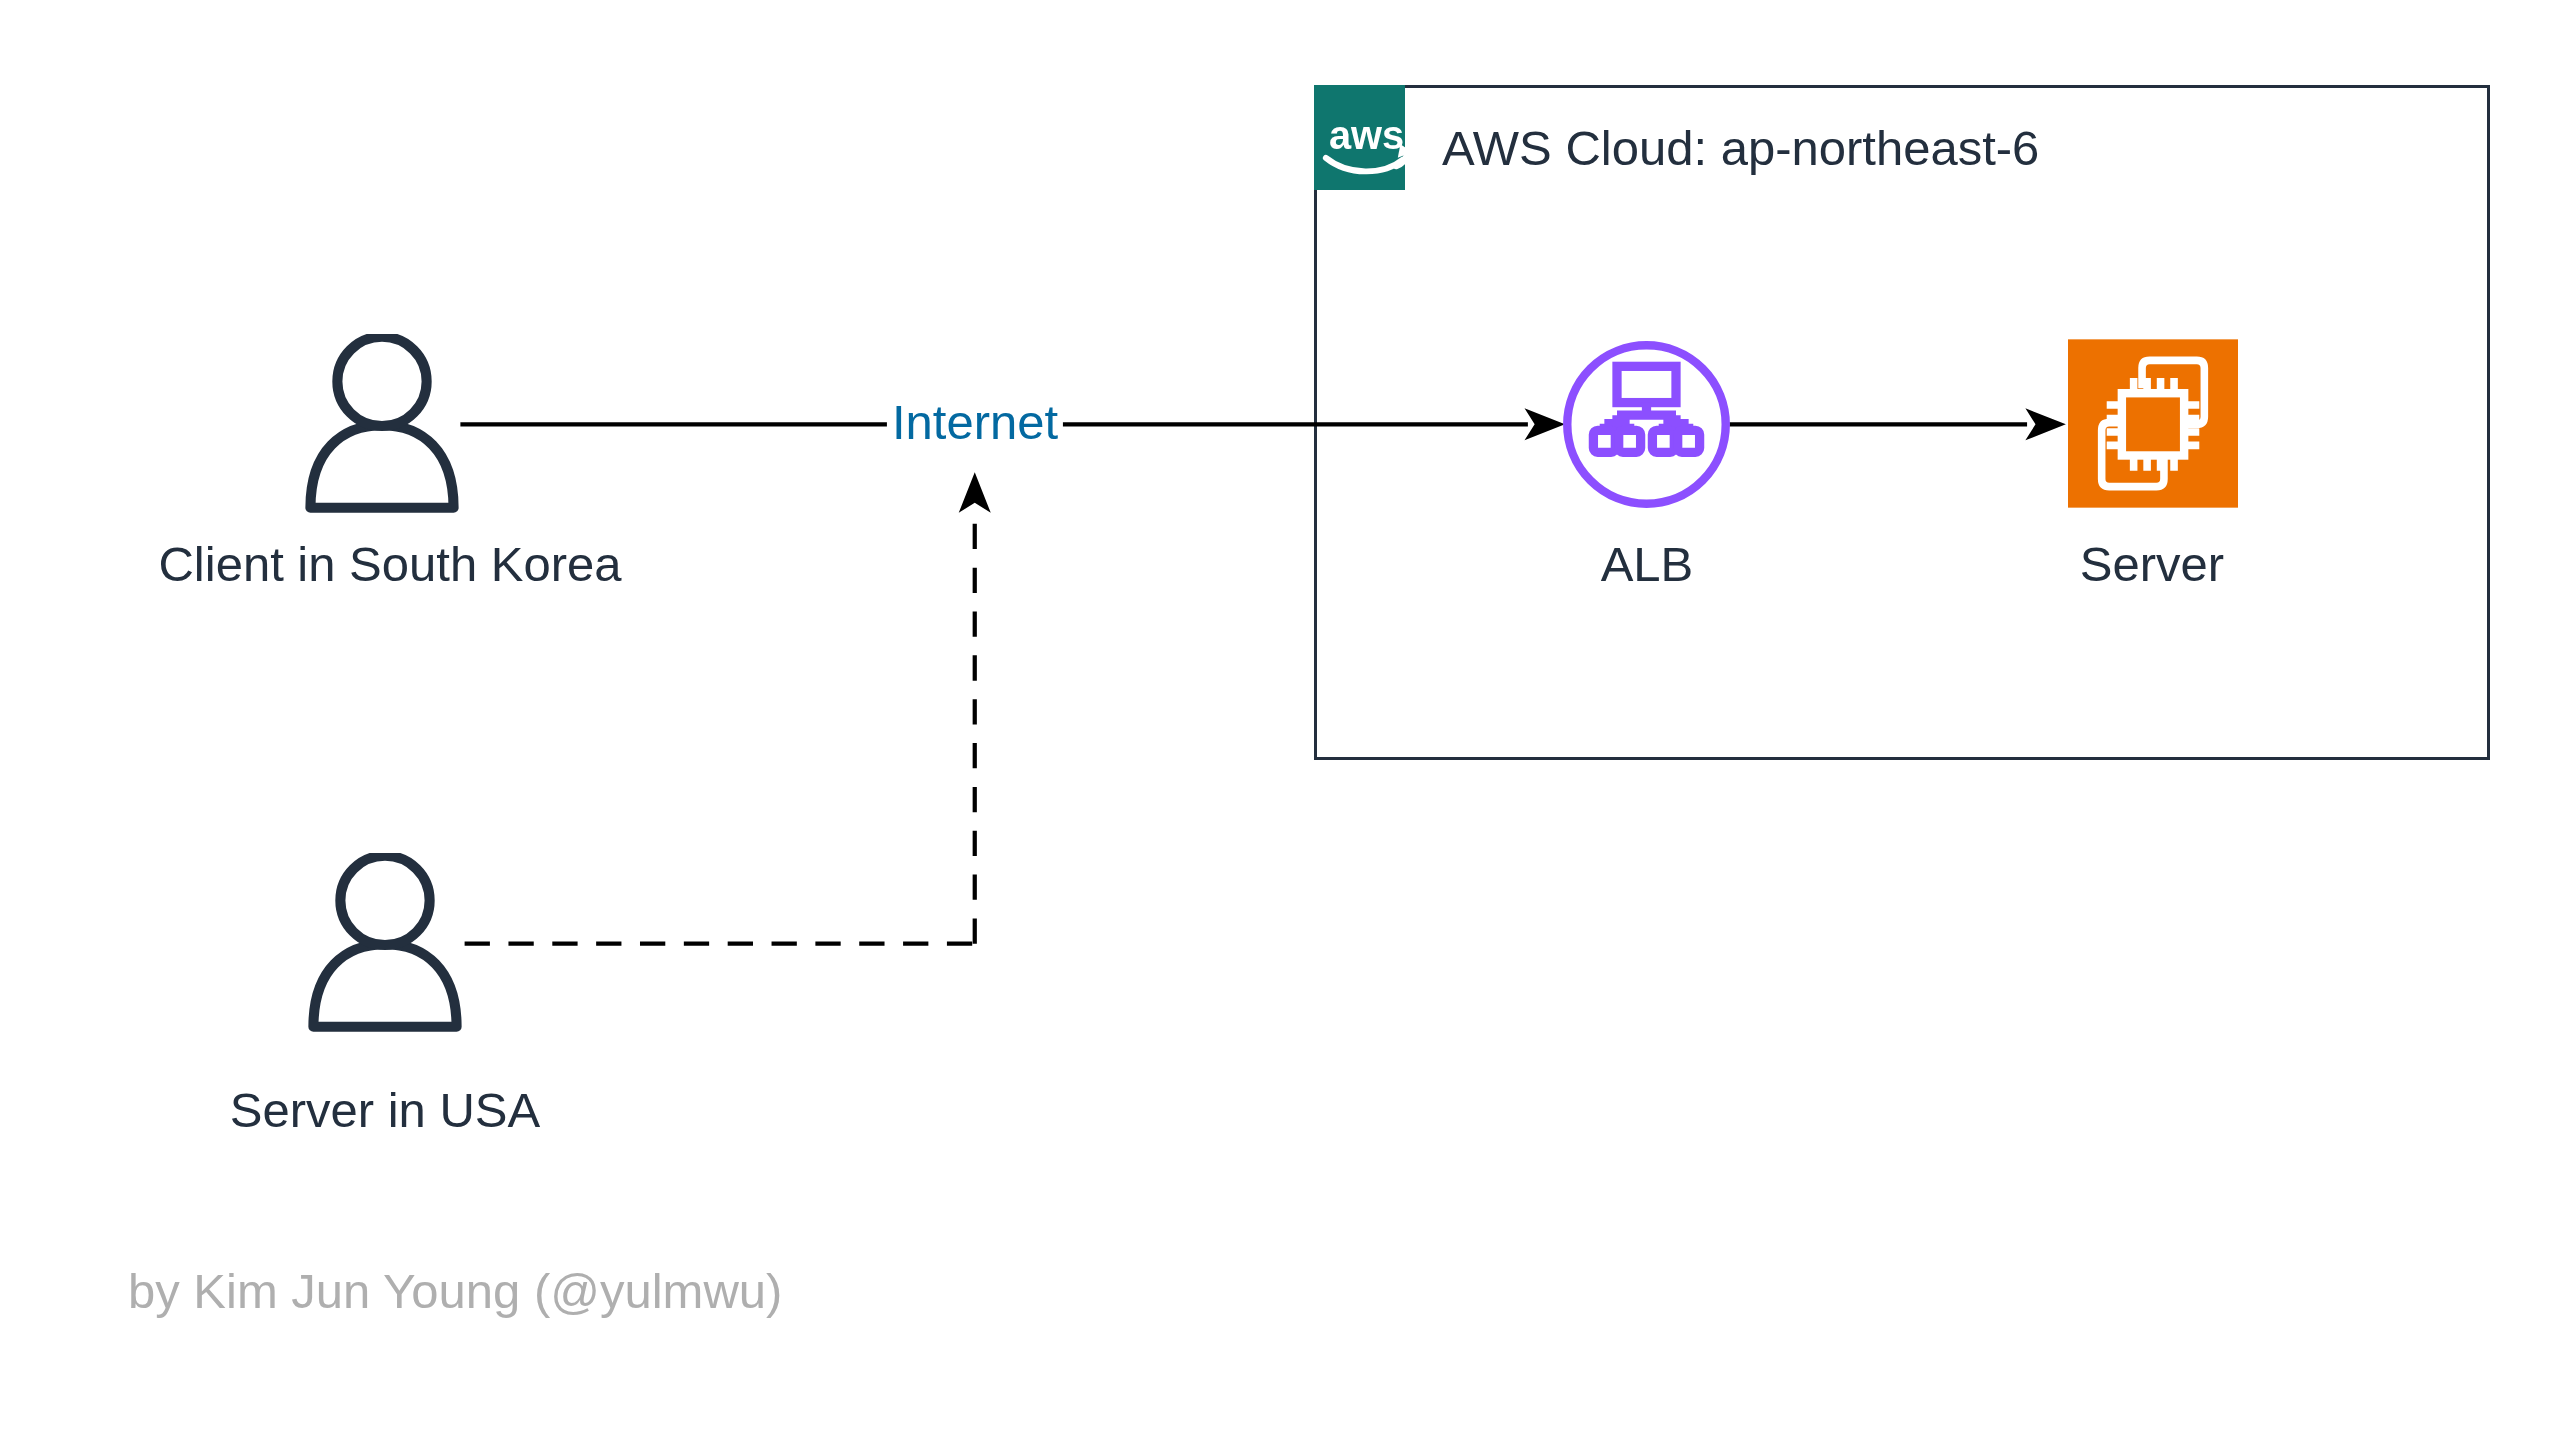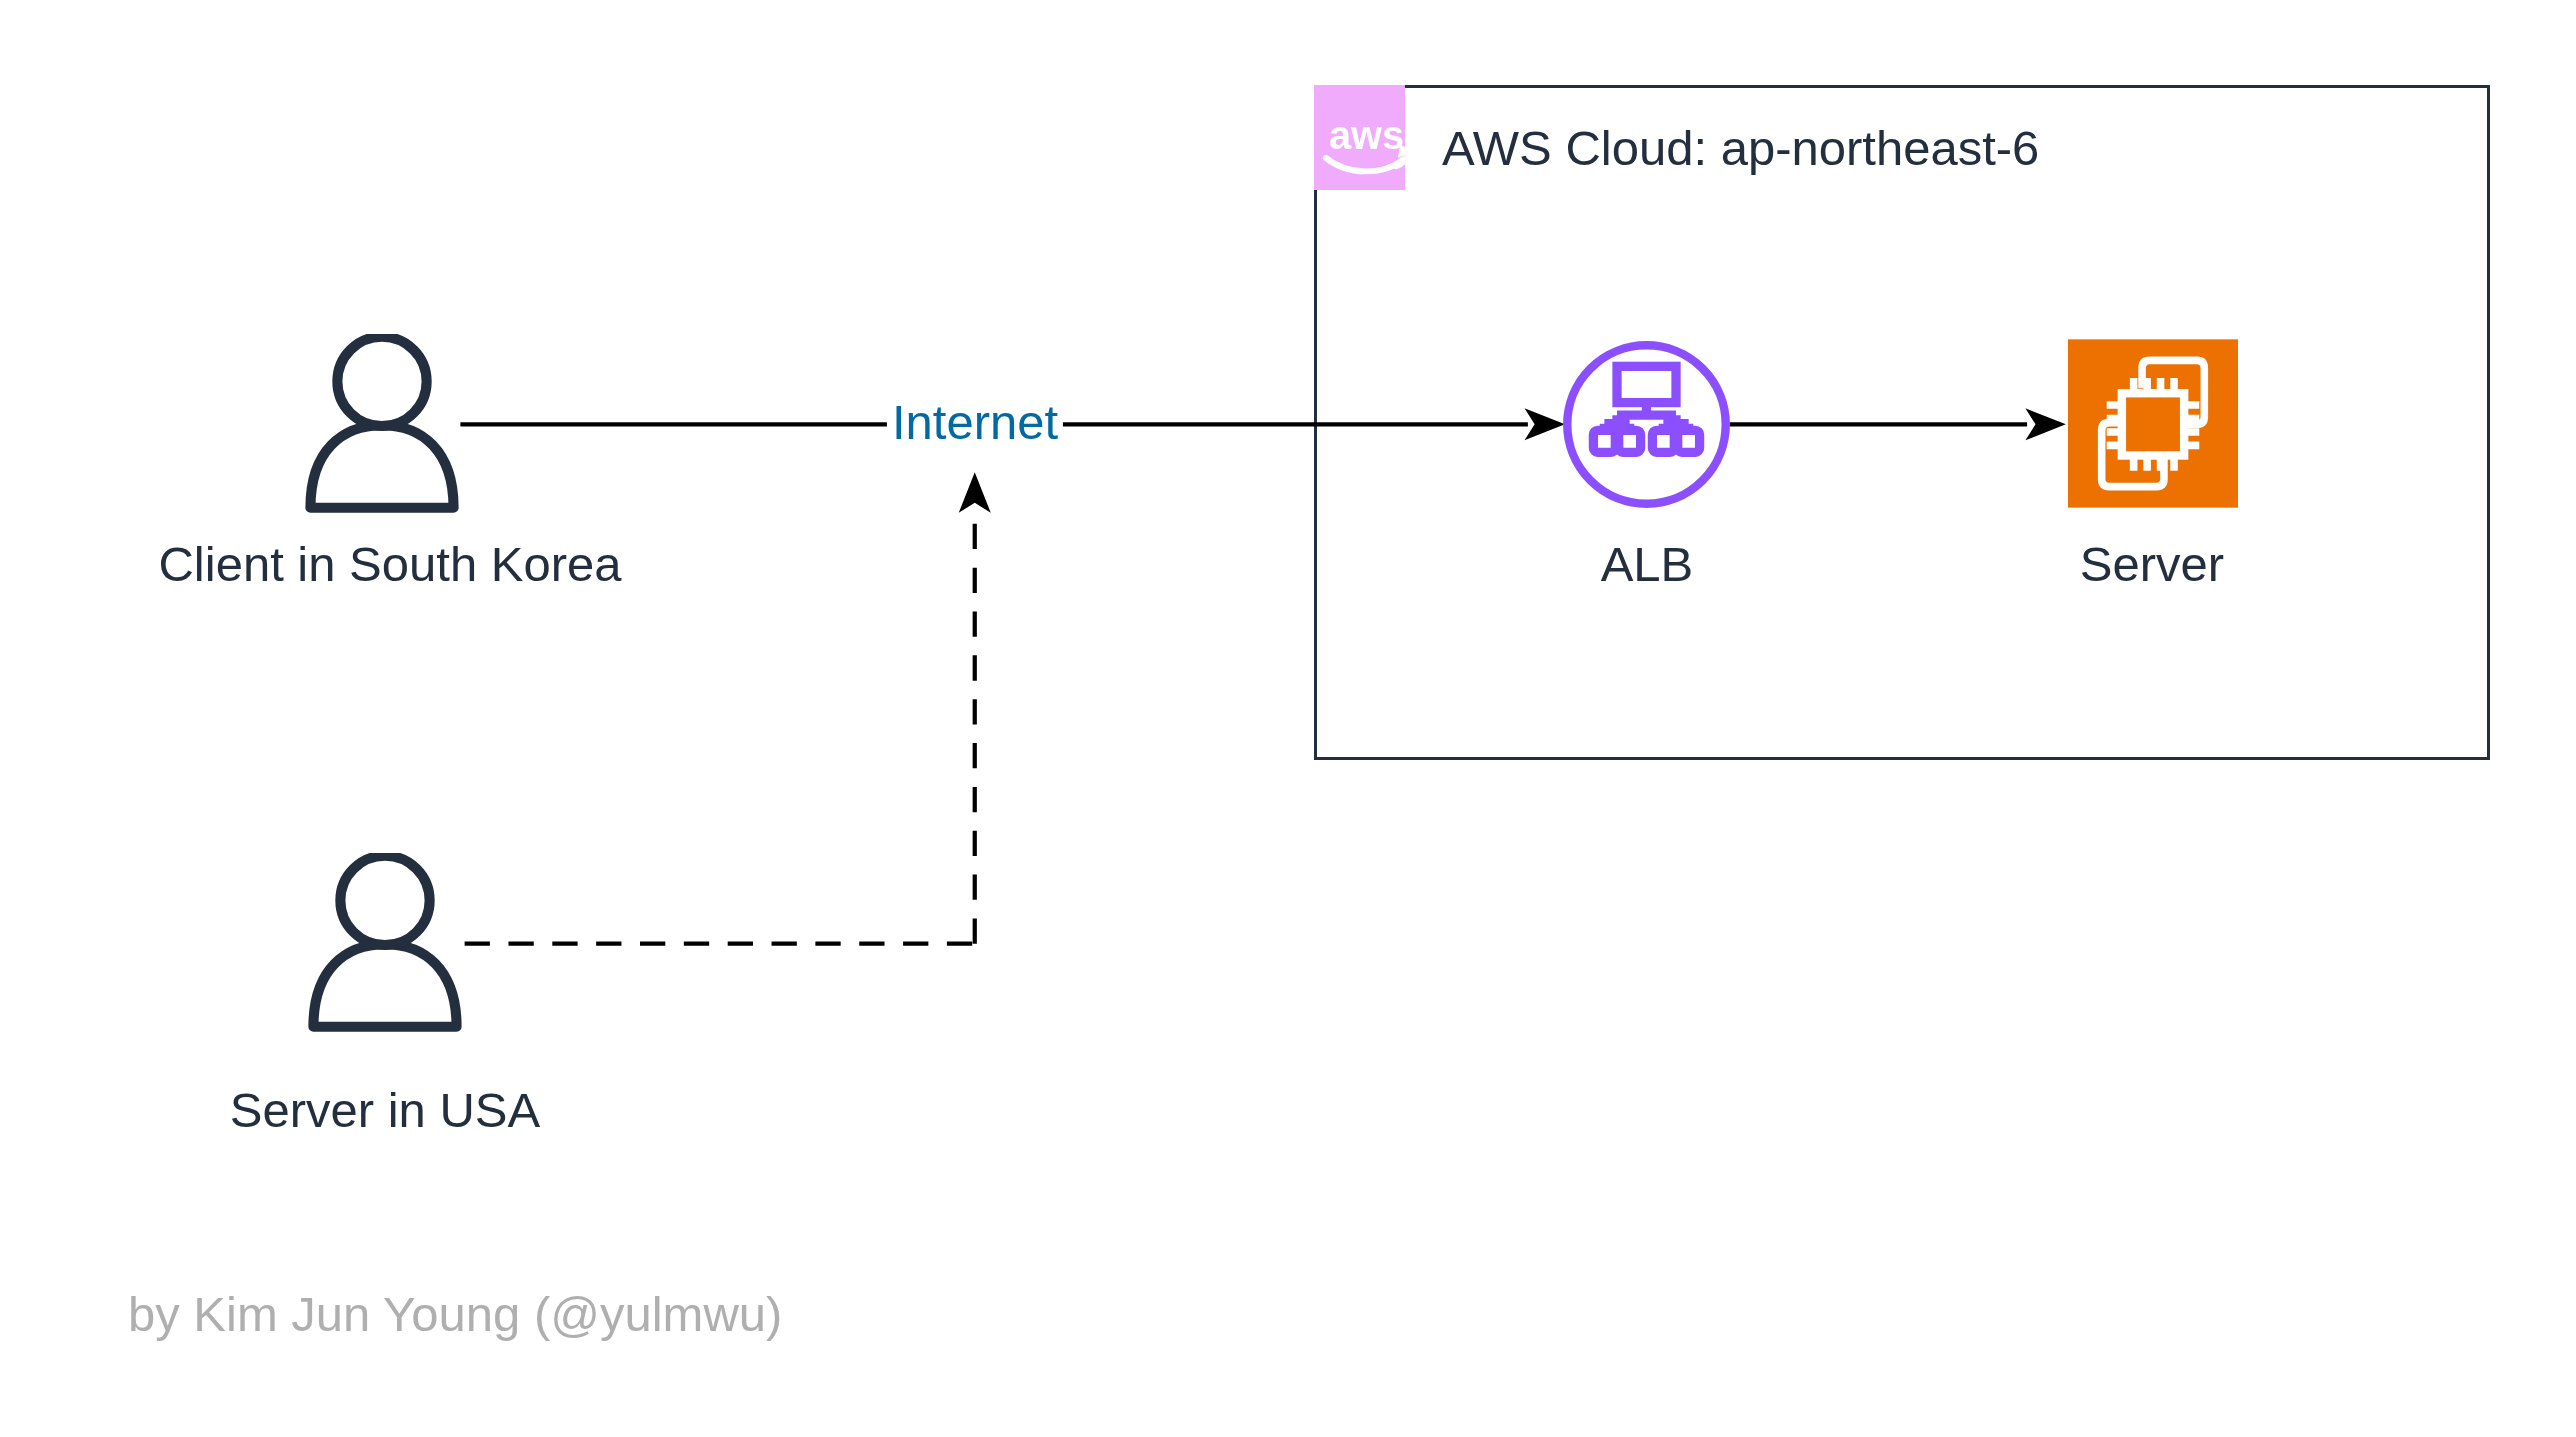--- a/index.html
+++ b/index.html
@@ -15,28 +15,28 @@
   }
   .edge-label{
     position:absolute;transform:translate(-50%,-50%);
     font-size:49px;color:#0369a1;background:#ffffff;
     padding:0 5px;white-space:nowrap;line-height:1.15;z-index:5;
   }
   .cloud-box{
     position:absolute;left:1314px;top:85px;width:1176px;height:675px;
     border:3.4px solid #232F3E;box-sizing:border-box;background:transparent;
   }
-  .cloud-badge{position:absolute;left:1314px;top:85px;width:91px;height:105px;background:#f0abfc;z-index:3;}
+  .cloud-badge{position:absolute;left:1314px;top:85px;width:91px;height:105px;background:#0f766e;z-index:3;}
   .cloud-title{
     position:absolute;left:1442px;top:122px;font-size:49px;color:#232F3E;
     white-space:nowrap;line-height:1.1;z-index:3;
   }
   .attribution{
     position:absolute;left:128px;top:1263px;font-size:49px;color:#AFAFAF;
-    white-space:nowrap;line-height:1.15;margin-top:23px;
+    white-space:nowrap;line-height:1.15;
   }
 </style>
 </head>
 <body>
 
 <div class="canvas">
 
   <svg class="abs" style="left:0;top:0;z-index:1" width="2576" height="1438" viewBox="0 0 3055 1705">
 
     <line x1="546" y1="503" x2="1812" y2="503" stroke="#000000" stroke-width="5"></line>

